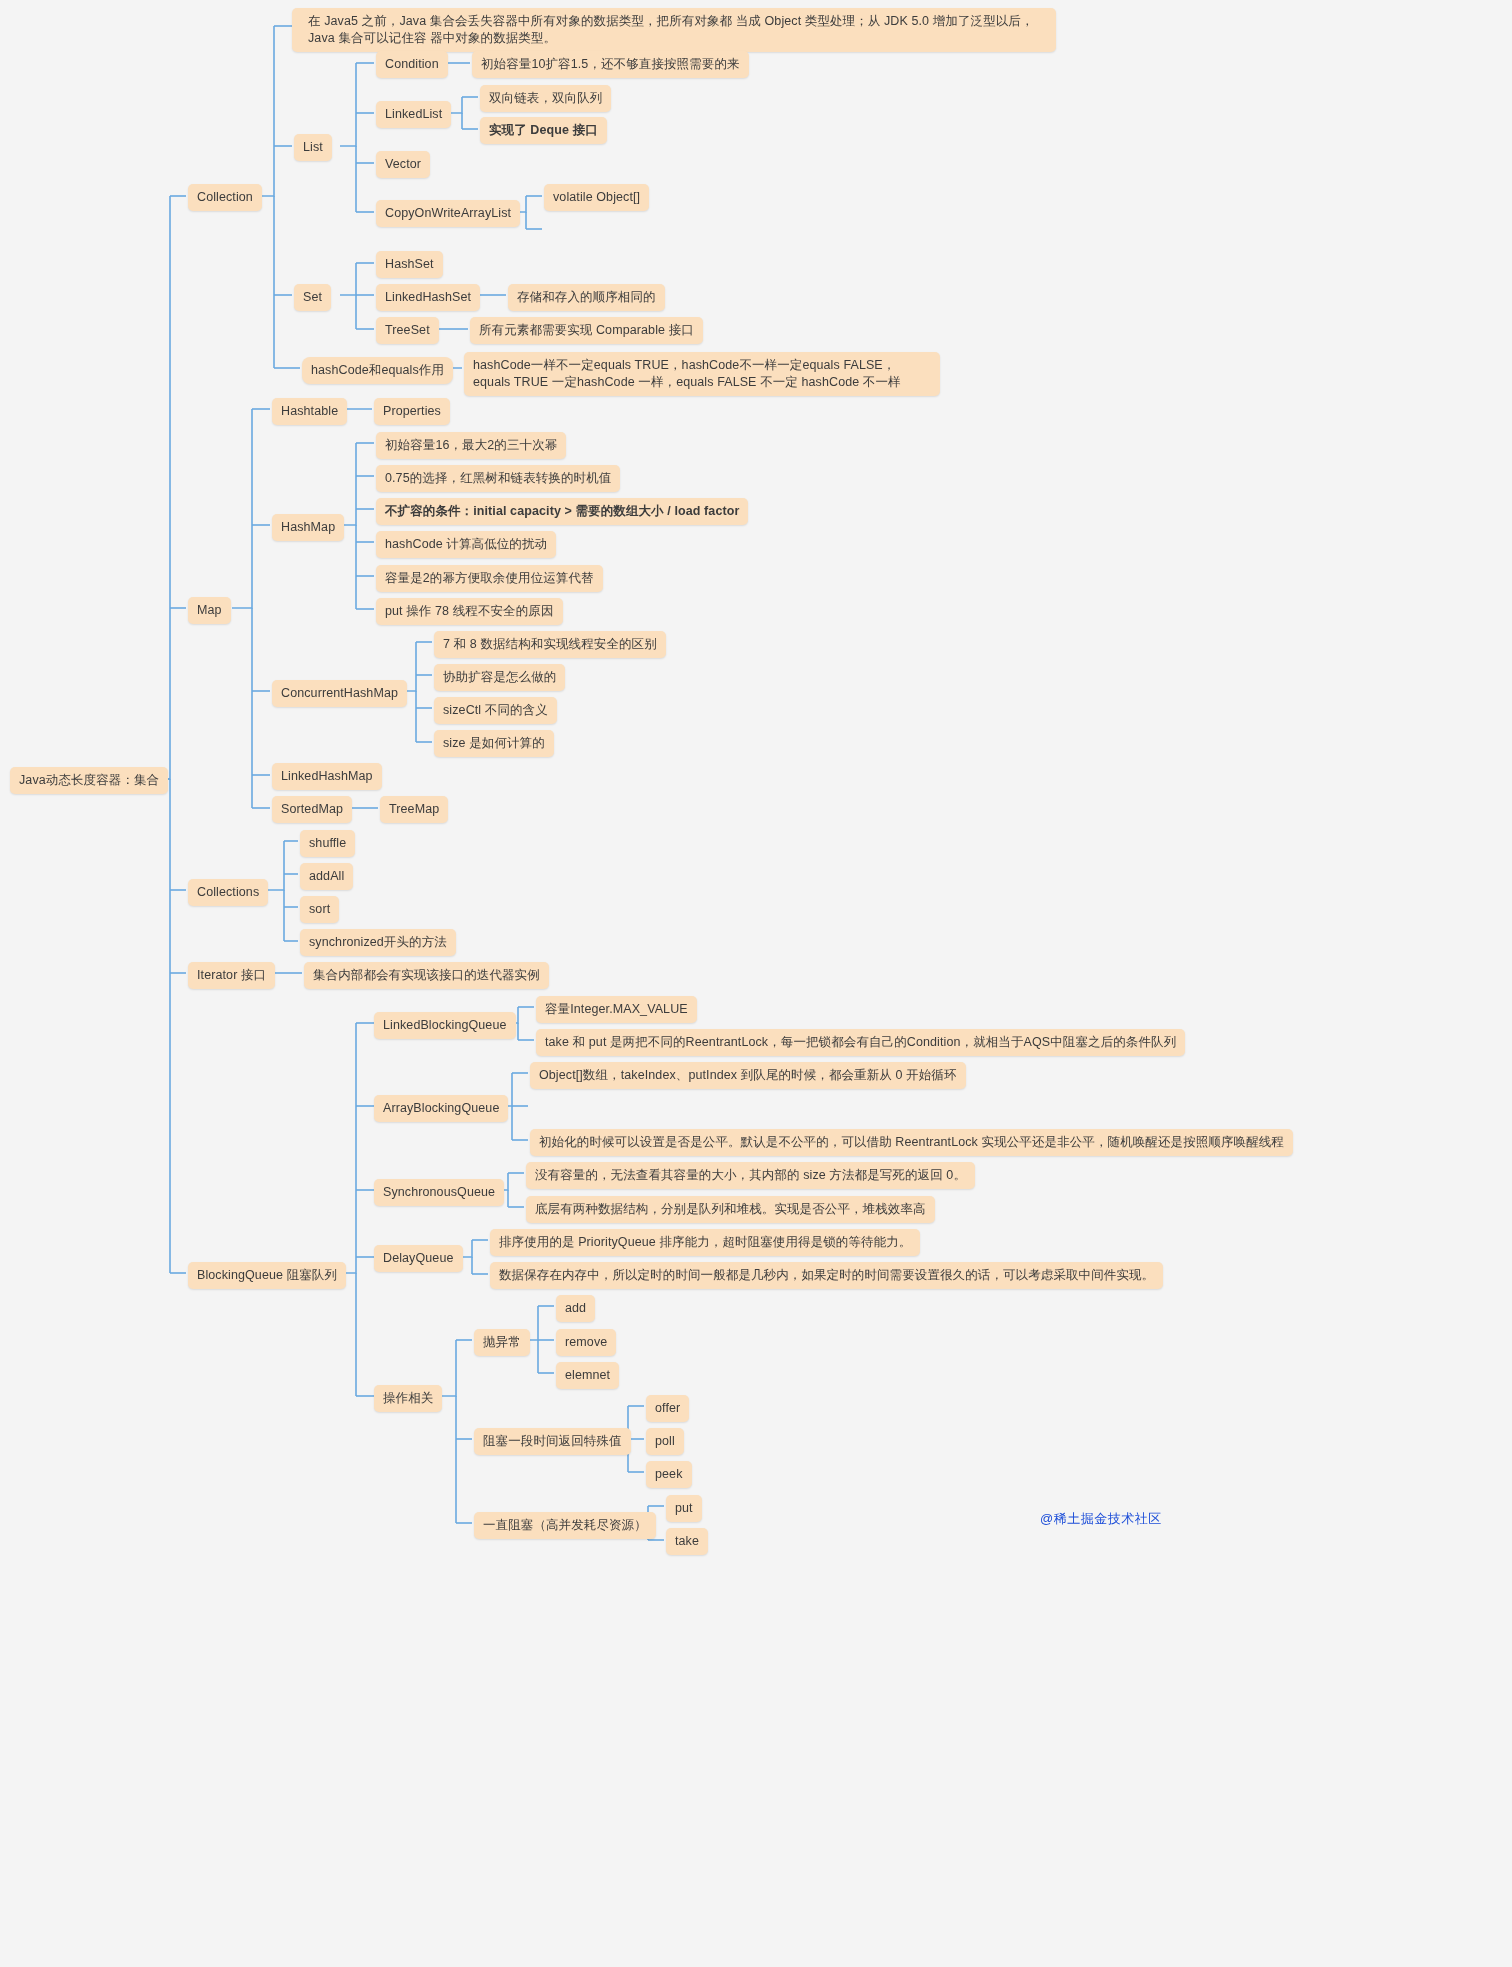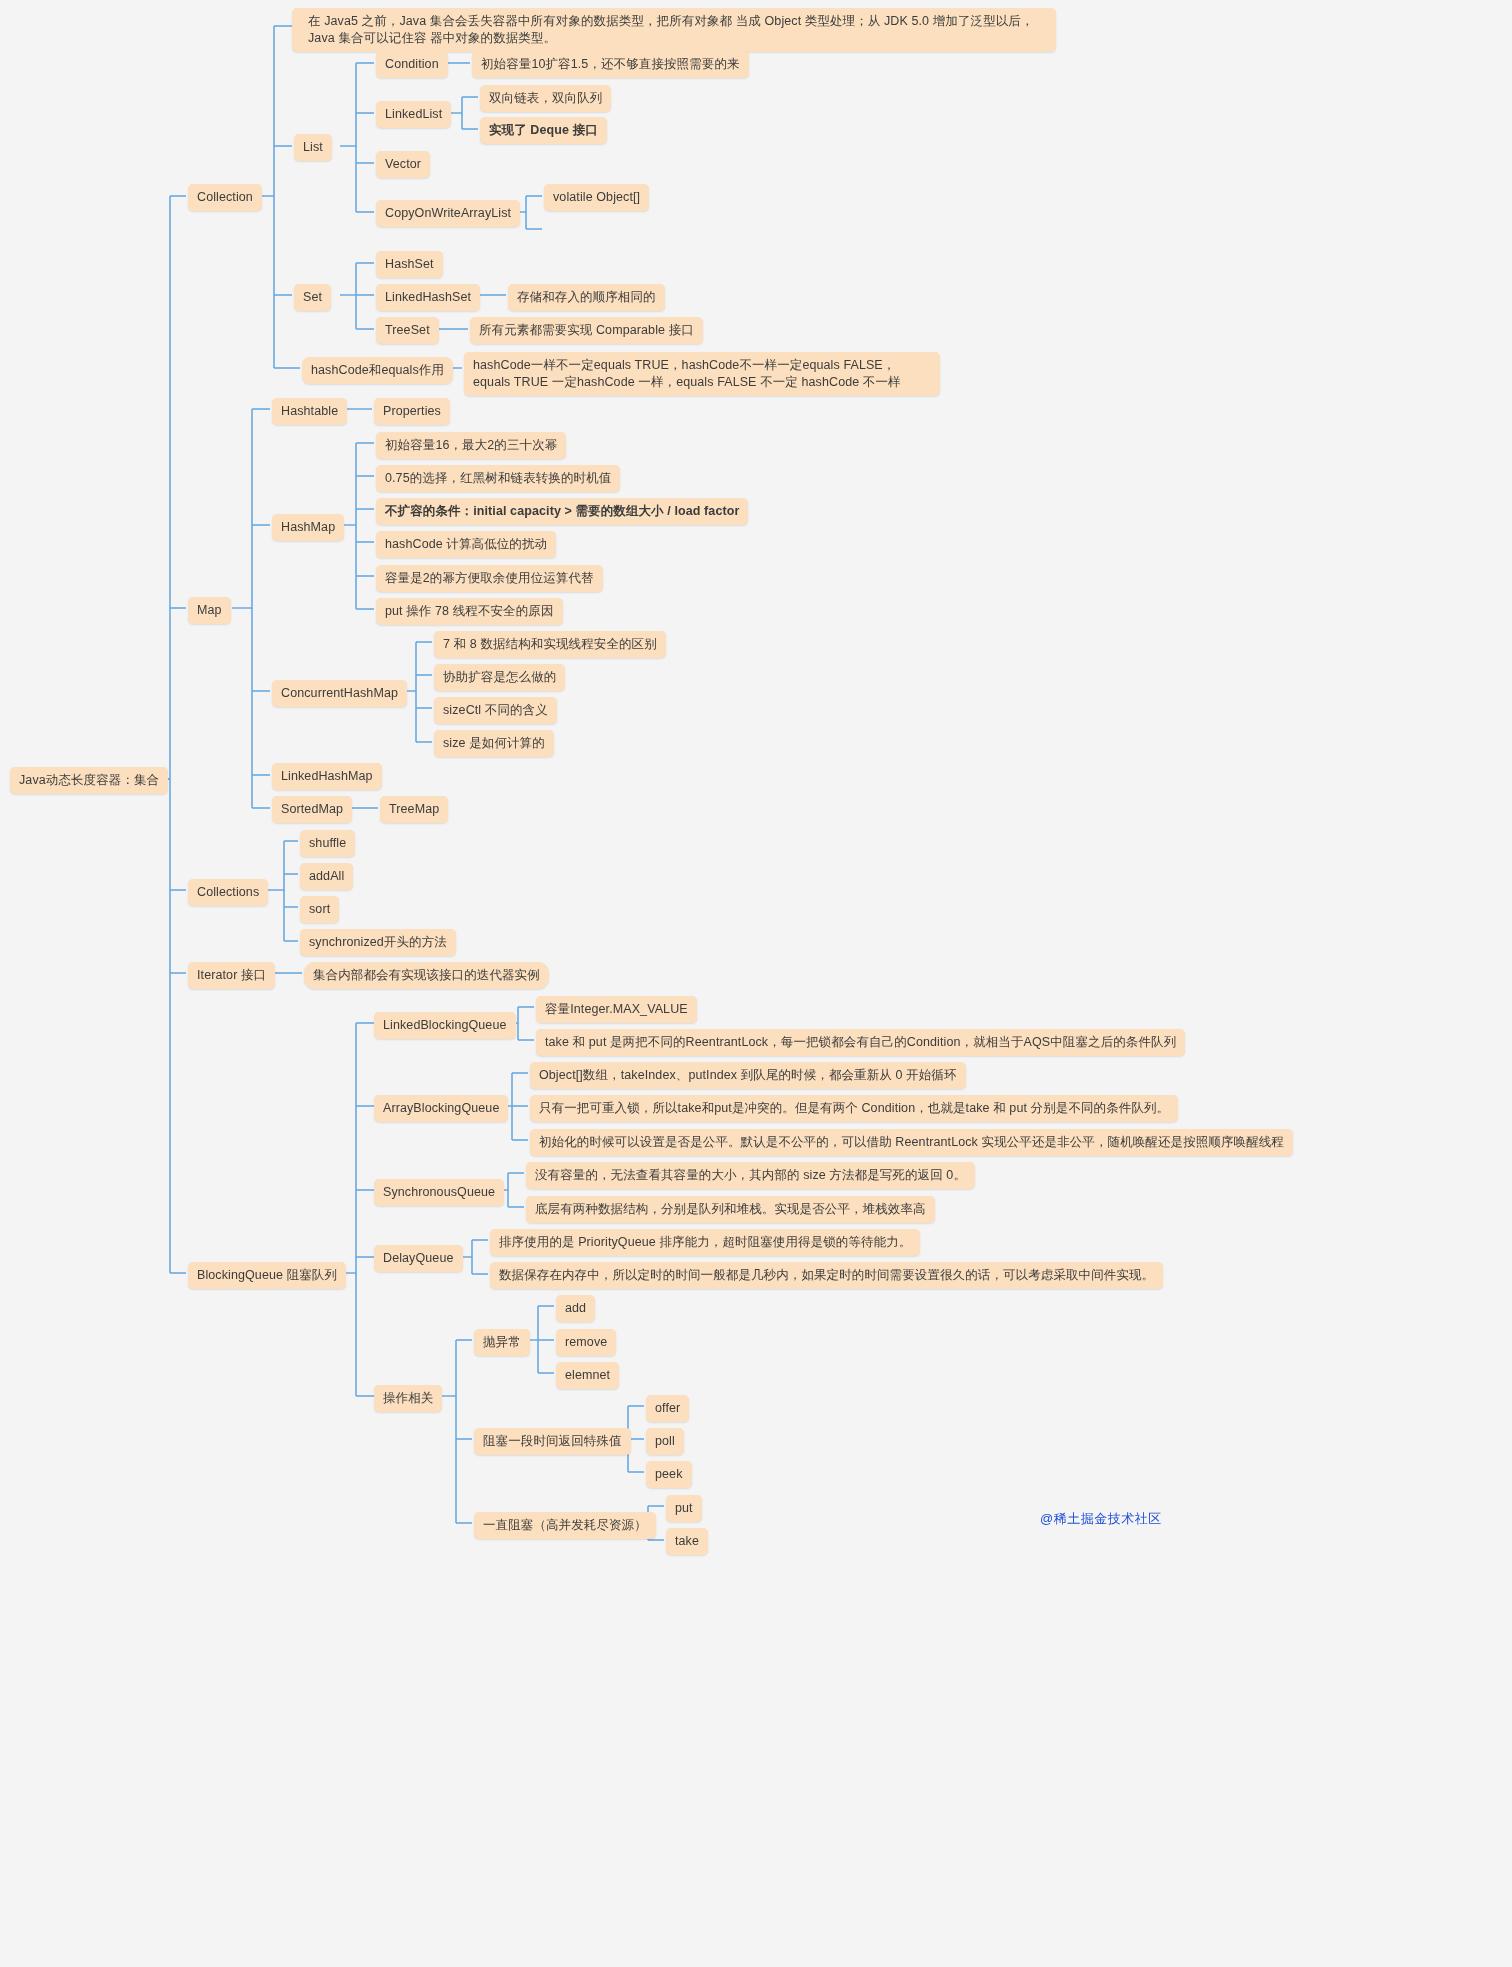--- a/index.html
+++ b/index.html
@@ -235,31 +235,30 @@
   <div class="node" style="left:272px; top:796px;">SortedMap</div>
   <div class="node" style="left:380px; top:796px;">TreeMap</div>
 
   <div class="node" style="left:188px; top:879px;">Collections</div>
   <div class="node" style="left:300px; top:830px;">shuffle</div>
   <div class="node" style="left:300px; top:863px;">addAll</div>
   <div class="node" style="left:300px; top:896px;">sort</div>
   <div class="node" style="left:300px; top:929px;">synchronized开头的方法</div>
 
   <div class="node" style="left:188px; top:962px;">Iterator 接口</div>
-  <div class="node" style="left:304px; top:962px;border-radius:11px;">集合内部都会有实现该接口的迭代器实例</div>
+  <div class="node" style="left:304px; top:962px;">集合内部都会有实现该接口的迭代器实例</div>
 
   <div class="node" style="left:188px; top:1262px;">BlockingQueue 阻塞队列</div>
 
   <div class="node" style="left:374px; top:1012px;">LinkedBlockingQueue</div>
   <div class="node" style="left:536px; top:996px;">容量Integer.MAX_VALUE</div>
   <div class="node" style="left:536px; top:1029px;">take 和 put 是两把不同的ReentrantLock，每一把锁都会有自己的Condition，就相当于AQS中阻塞之后的条件队列</div>
 
   <div class="node" style="left:374px; top:1095px;">ArrayBlockingQueue</div>
   <div class="node" style="left:530px; top:1062px;">Object[]数组，takeIndex、putIndex 到队尾的时候，都会重新从 0 开始循环</div>
-  <div class="node" style="left:530px; top:1095px;">只有一把可重入锁，所以take和put是冲突的。但是有两个 Condition，也就是take 和 put 分别是不同的条件队列。</div>
   <div class="node" style="left:530px; top:1129px;">初始化的时候可以设置是否是公平。默认是不公平的，可以借助 ReentrantLock 实现公平还是非公平，随机唤醒还是按照顺序唤醒线程</div>
 
   <div class="node" style="left:374px; top:1179px;">SynchronousQueue</div>
   <div class="node" style="left:526px; top:1162px;">没有容量的，无法查看其容量的大小，其内部的 size 方法都是写死的返回 0。</div>
   <div class="node" style="left:526px; top:1196px;">底层有两种数据结构，分别是队列和堆栈。实现是否公平，堆栈效率高</div>
 
   <div class="node" style="left:374px; top:1245px;">DelayQueue</div>
   <div class="node" style="left:490px; top:1229px;">排序使用的是 PriorityQueue 排序能力，超时阻塞使用得是锁的等待能力。</div>
   <div class="node" style="left:490px; top:1262px;">数据保存在内存中，所以定时的时间一般都是几秒内，如果定时的时间需要设置很久的话，可以考虑采取中间件实现。</div>
 

